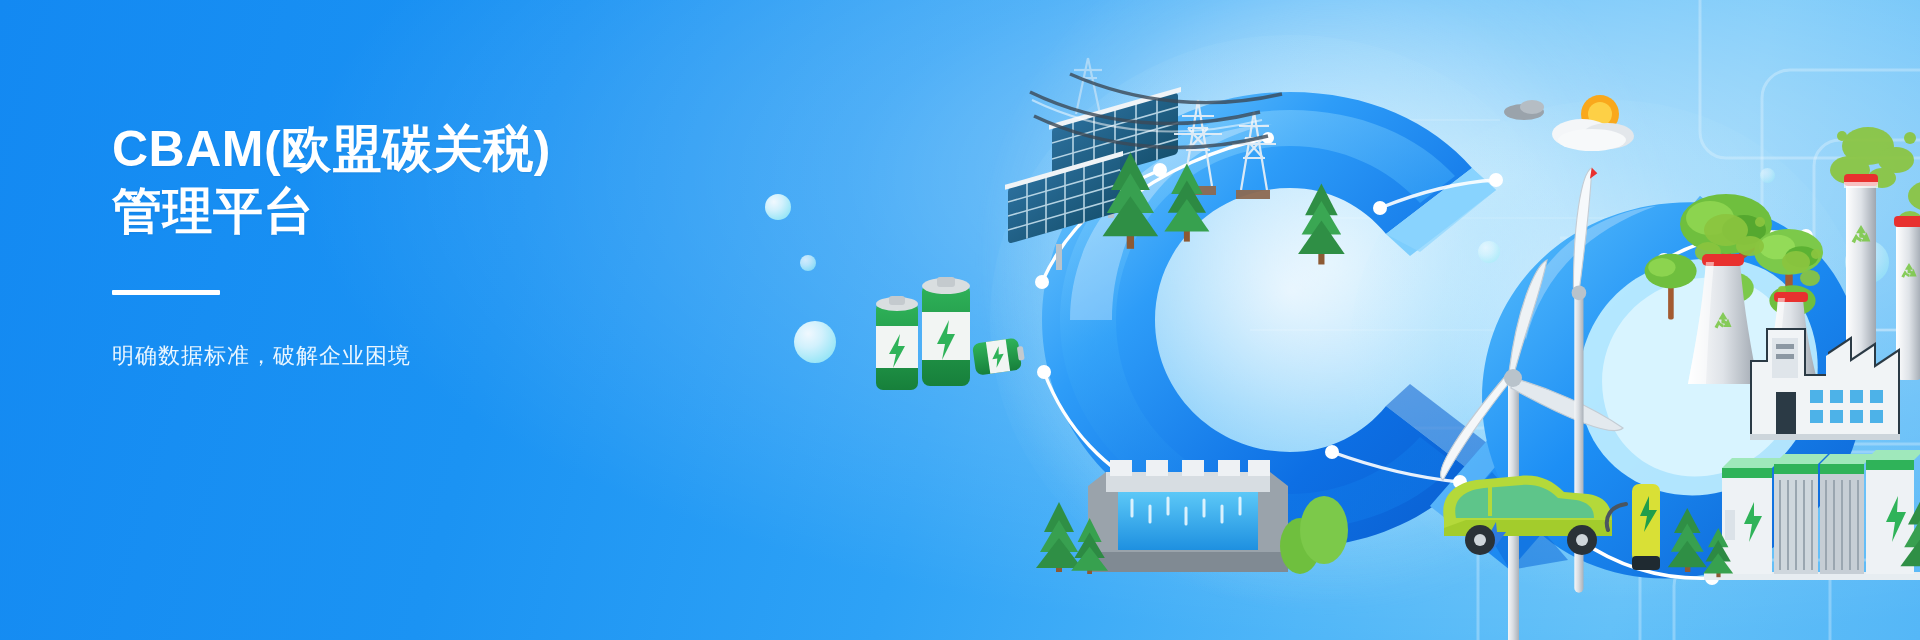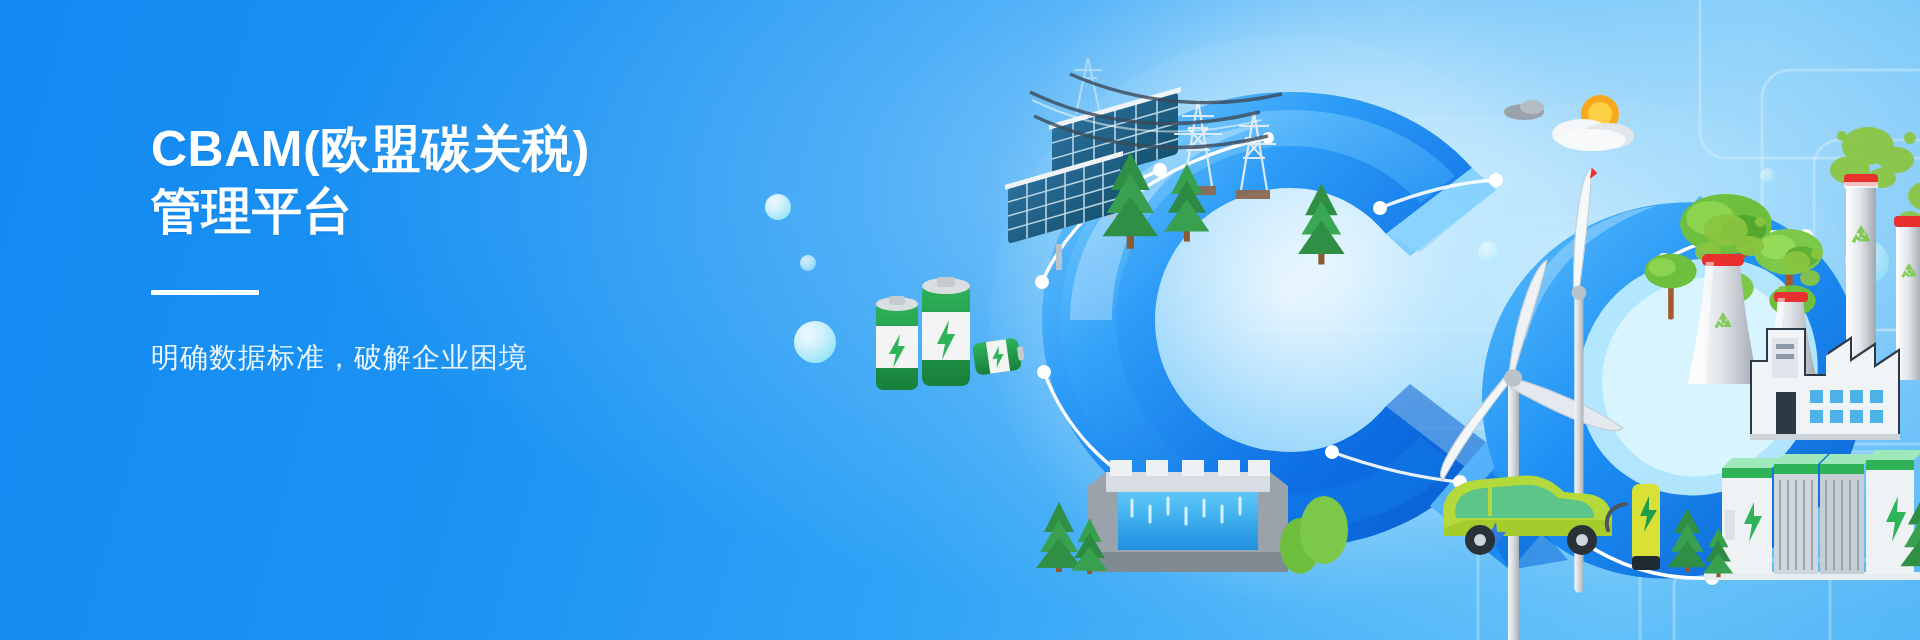--- a/index.html
+++ b/index.html
@@ -40,43 +40,43 @@
   .bubble.b3{ left:800px; top:255px; width:16px; height:16px; opacity:.75;}
   .bubble.b4{ left:1478px; top:241px; width:22px; height:22px; }
   .bubble.b5{ left:1845px; top:240px; width:44px; height:44px; opacity:.55;}
   .bubble.b6{ left:1760px; top:168px; width:15px; height:15px; opacity:.5;}
 
   
   .copy{
     position:absolute; left:112px; top:118px;
     width:640px;
     color:#ffffff;
-    margin-left:39px;
   }
   .title{
     font-size:50px;
     line-height:62px;
     font-weight:bold;
     letter-spacing:.5px;
     color:#ffffff;
     white-space:pre-line;
     text-shadow:0 1px 2px rgba(6,70,130,.12);
   }
   .rule{
     margin-top:48px;
     width:108px; height:5px;
     background:#ffffff;
     border-radius:1px;
   }
   .subtitle{
     margin-top:42px;
-    font-size:28px;
+    font-size:22px;
     line-height:42px;
     color:#eaf6ff;
     letter-spacing:1px;
+    font-family:Liberation Mono, monospace;
   }
 
   
   .art{
     position:absolute;
     left:820px; top:20px;
     width:1100px; height:620px;
   }
   .art svg{ display:block; width:100%; height:100%; }
 </style>

